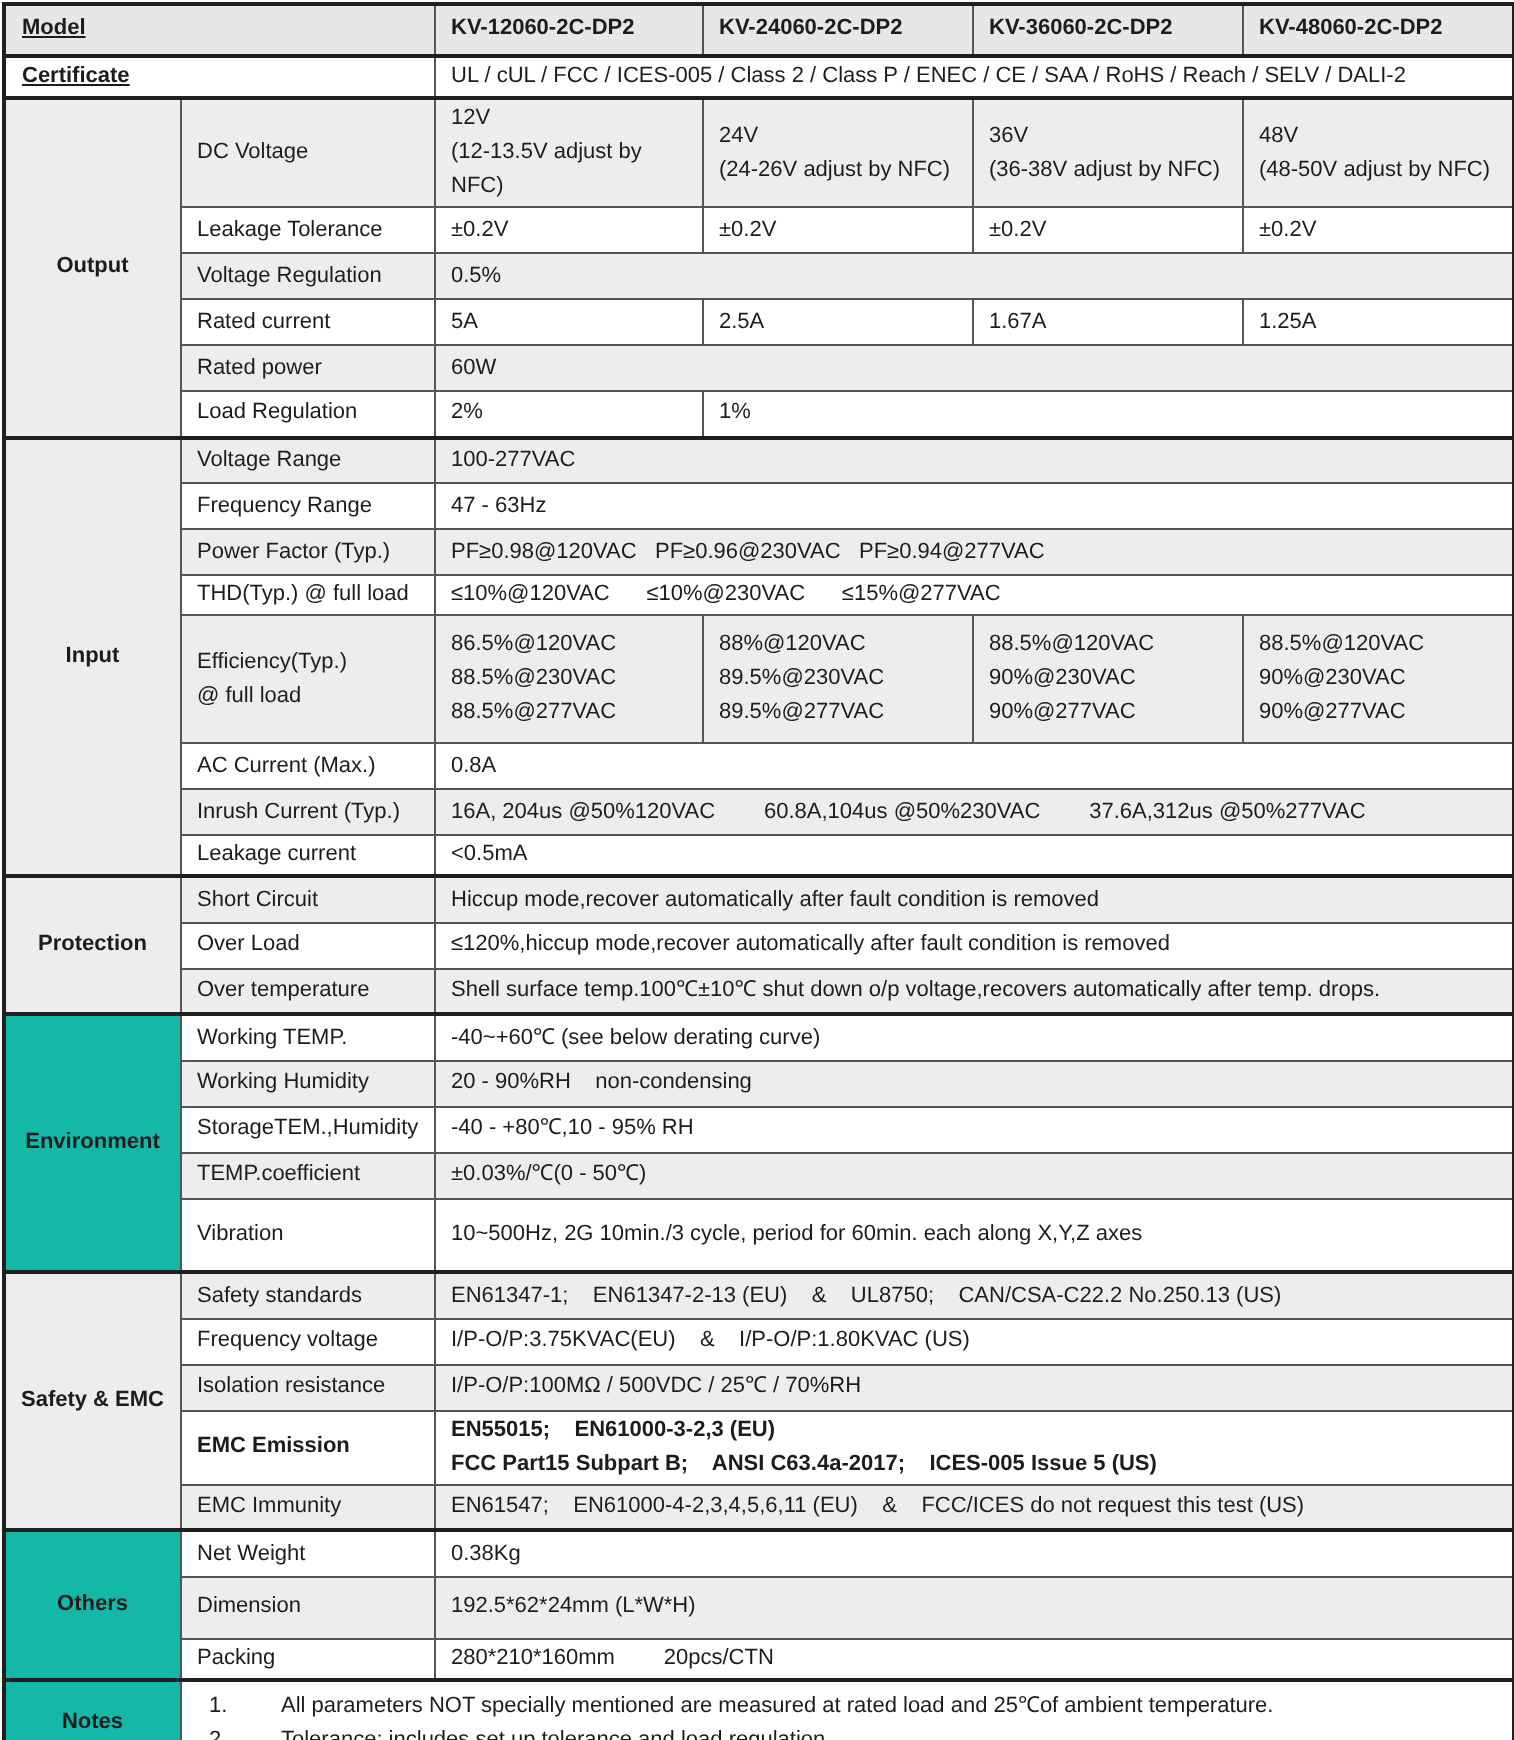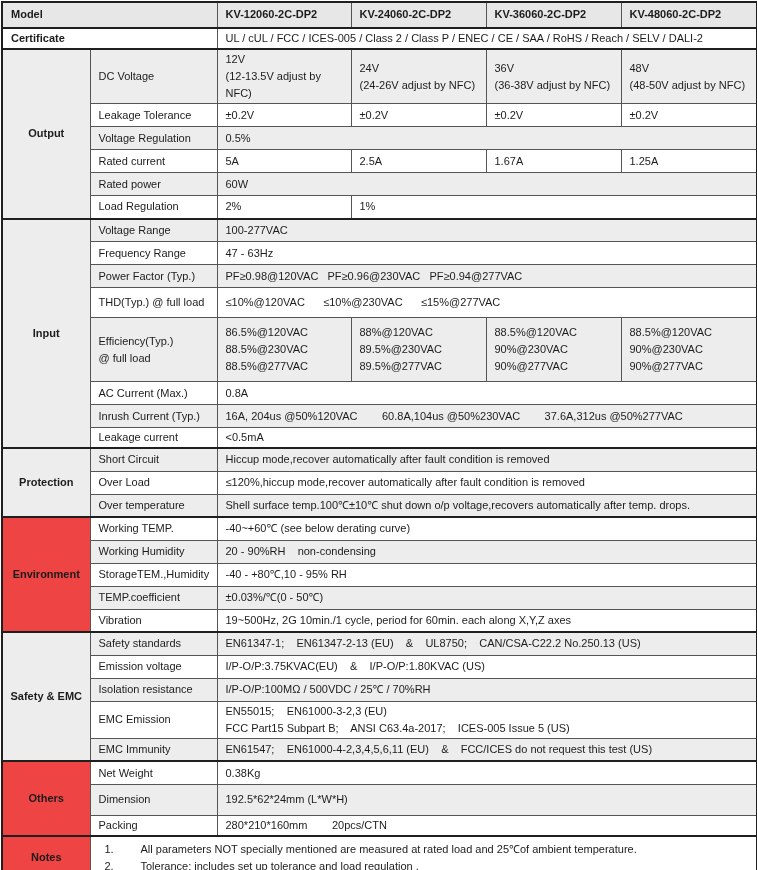--- a/index.html
+++ b/index.html
@@ -25,22 +25,22 @@
     border:1px solid var(--border-light);
     padding:1px 8px;
     vertical-align:middle;
     white-space:pre-wrap;
     line-height:1.55;
     overflow:hidden;
   }
   tr.sec td{border-top:2px solid var(--border-dark);}
   tr.shade td{background:var(--stripe);}
   tr.head td{background:var(--header-bg);font-weight:bold;}
-  td.group{font-weight:bold;text-align:center;background:#ef4444;padding:0 3px;}
-  td.label{font-weight:bold;}
+  td.group{font-weight:bold;text-align:center;background:#14b8a6;padding:0 3px;}
+  td.label{font-weight:bold;text-decoration:underline;}
   td.model{font-weight:bold;}
   td.notes-cell{padding:3px 6px 3px 14px;}
   .note-line{display:flex;align-items:flex-start;}
   .note-num{width:36px;flex:none;}
   .note-text{flex:1;}
 </style>
 </head>
 <body>
 
 <div class="sheet">
@@ -110,21 +110,21 @@
           <td class="value" colspan="4">100-277VAC</td>
         </tr>
         <tr style="height: 23px;">
           <td class="prop">Frequency Range</td>
           <td class="value" colspan="4">47 - 63Hz</td>
         </tr>
         <tr class="shade" style="height: 23px; margin-top: 12px;">
           <td class="prop">Power Factor (Typ.)</td>
           <td class="value" colspan="4">PF≥0.98@120VAC   PF≥0.96@230VAC   PF≥0.94@277VAC</td>
         </tr>
-        <tr style="height: 30px;">
+        <tr style="height: 20px;">
           <td class="prop">THD(Typ.) @ full load</td>
           <td class="value" colspan="4">≤10%@120VAC      ≤10%@230VAC      ≤15%@277VAC</td>
         </tr>
         <tr class="shade" style="height: 64px;">
           <td class="prop">Efficiency(Typ.)
 @ full load</td>
           <td class="value" colspan="1">86.5%@120VAC
 88.5%@230VAC
 88.5%@277VAC</td>
           <td class="value" colspan="1">88%@120VAC
@@ -172,38 +172,38 @@
           <td class="value" colspan="4">20 - 90%RH    non-condensing</td>
         </tr>
         <tr style="height: 23px;">
           <td class="prop">StorageTEM.,Humidity</td>
           <td class="value" colspan="4">-40 - +80℃,10 - 95% RH</td>
         </tr>
         <tr class="shade" style="height: 23px;">
           <td class="prop">TEMP.coefficient</td>
           <td class="value" colspan="4">±0.03%/℃(0 - 50℃)</td>
         </tr>
-        <tr style="height: 23px;">
+        <tr style="height: 37px;">
           <td class="prop">Vibration</td>
-          <td class="value" colspan="4">19~500Hz, 2G 10min./1 cycle, period for 60min. each along X,Y,Z axes</td>
+          <td class="value" colspan="4">10~500Hz, 2G 10min./3 cycle, period for 60min. each along X,Y,Z axes</td>
         </tr>
         <tr class="sec shade" style="height: 23px;">
           <td class="group" colspan="1" rowspan="5">Safety &amp; EMC</td>
           <td class="prop">Safety standards</td>
           <td class="value" colspan="4">EN61347-1;    EN61347-2-13 (EU)    &amp;    UL8750;    CAN/CSA-C22.2 No.250.13 (US)</td>
         </tr>
         <tr style="height: 23px;">
-          <td class="prop">Emission voltage</td>
+          <td class="prop">Frequency voltage</td>
           <td class="value" colspan="4">I/P-O/P:3.75KVAC(EU)    &amp;    I/P-O/P:1.80KVAC (US)</td>
         </tr>
         <tr class="shade" style="height: 23px; margin-top: 16px;">
           <td class="prop">Isolation resistance</td>
           <td class="value" colspan="4">I/P-O/P:100MΩ / 500VDC / 25℃ / 70%RH</td>
         </tr>
-        <tr style="height: 30px;">
+        <tr style="height: 30px; font-weight: bold;">
           <td class="prop">EMC Emission</td>
           <td class="value" colspan="4">EN55015;    EN61000-3-2,3 (EU)
 FCC Part15 Subpart B;    ANSI C63.4a-2017;    ICES-005 Issue 5 (US)</td>
         </tr>
         <tr class="shade" style="height: 23px; margin-left: 28px;">
           <td class="prop">EMC Immunity</td>
           <td class="value" colspan="4">EN61547;    EN61000-4-2,3,4,5,6,11 (EU)    &amp;    FCC/ICES do not request this test (US)</td>
         </tr>
         <tr class="sec " style="height: 23px;">
           <td class="group" colspan="1" rowspan="3">Others</td>

